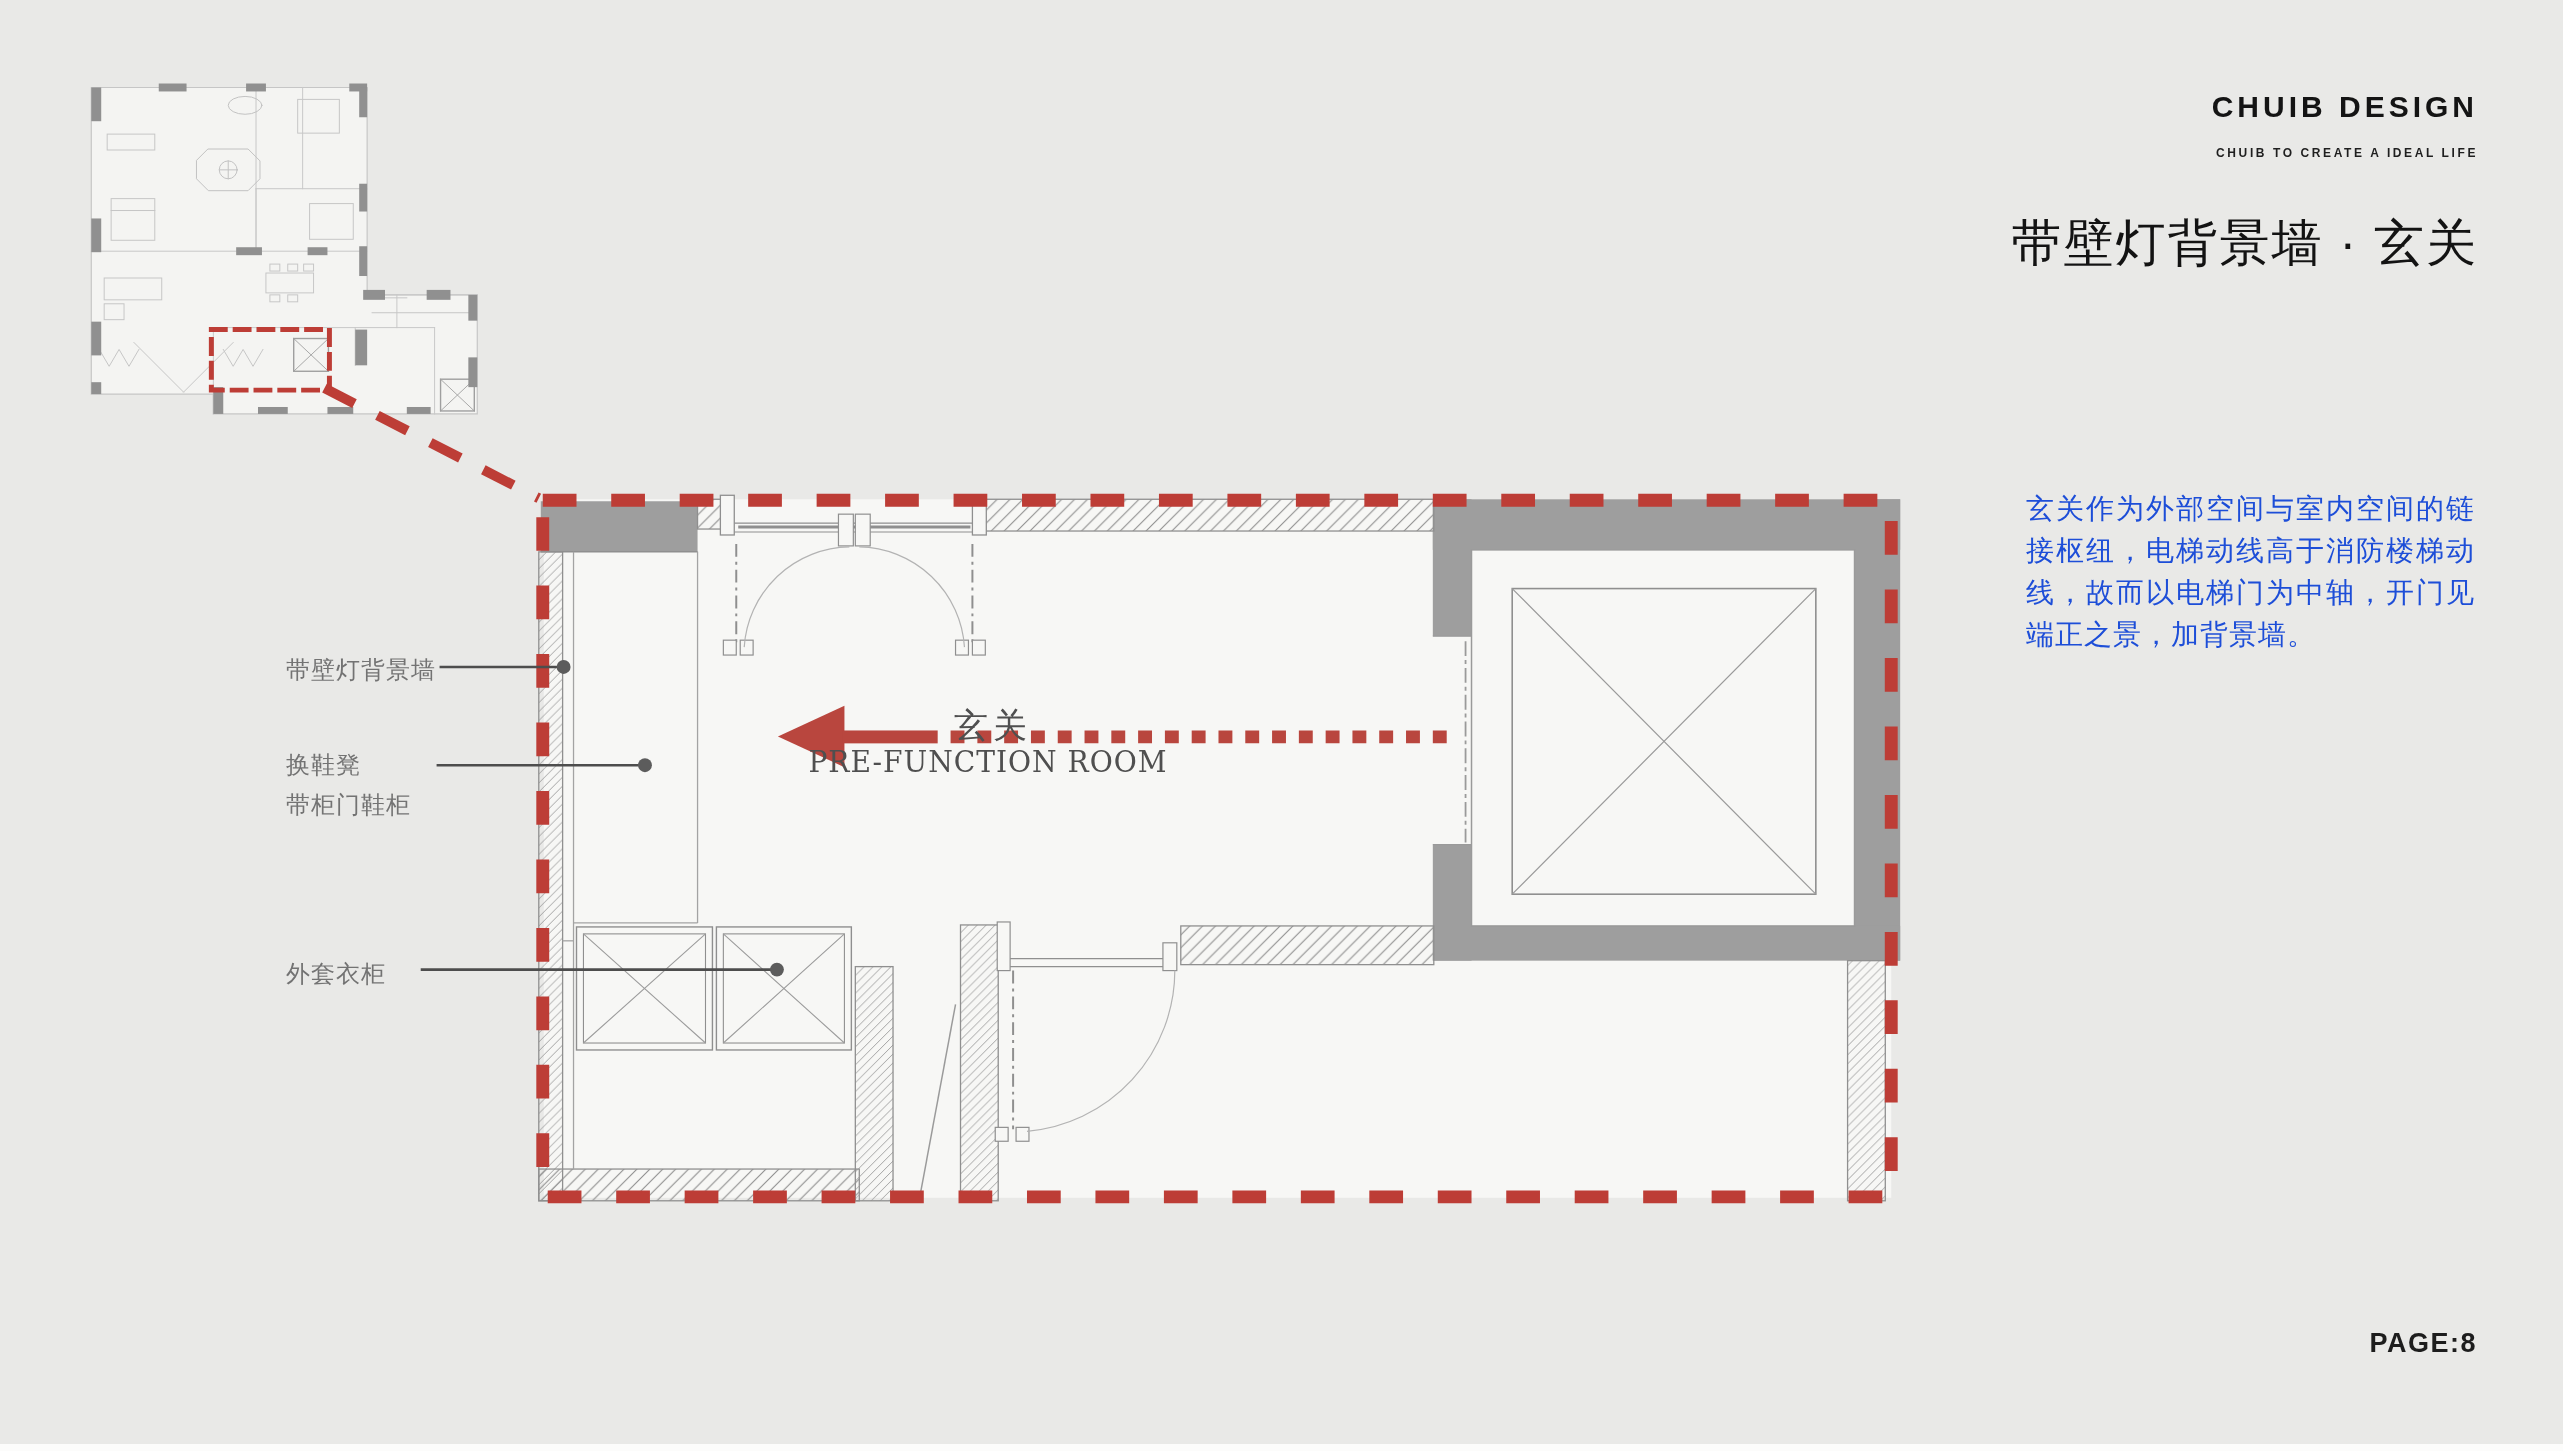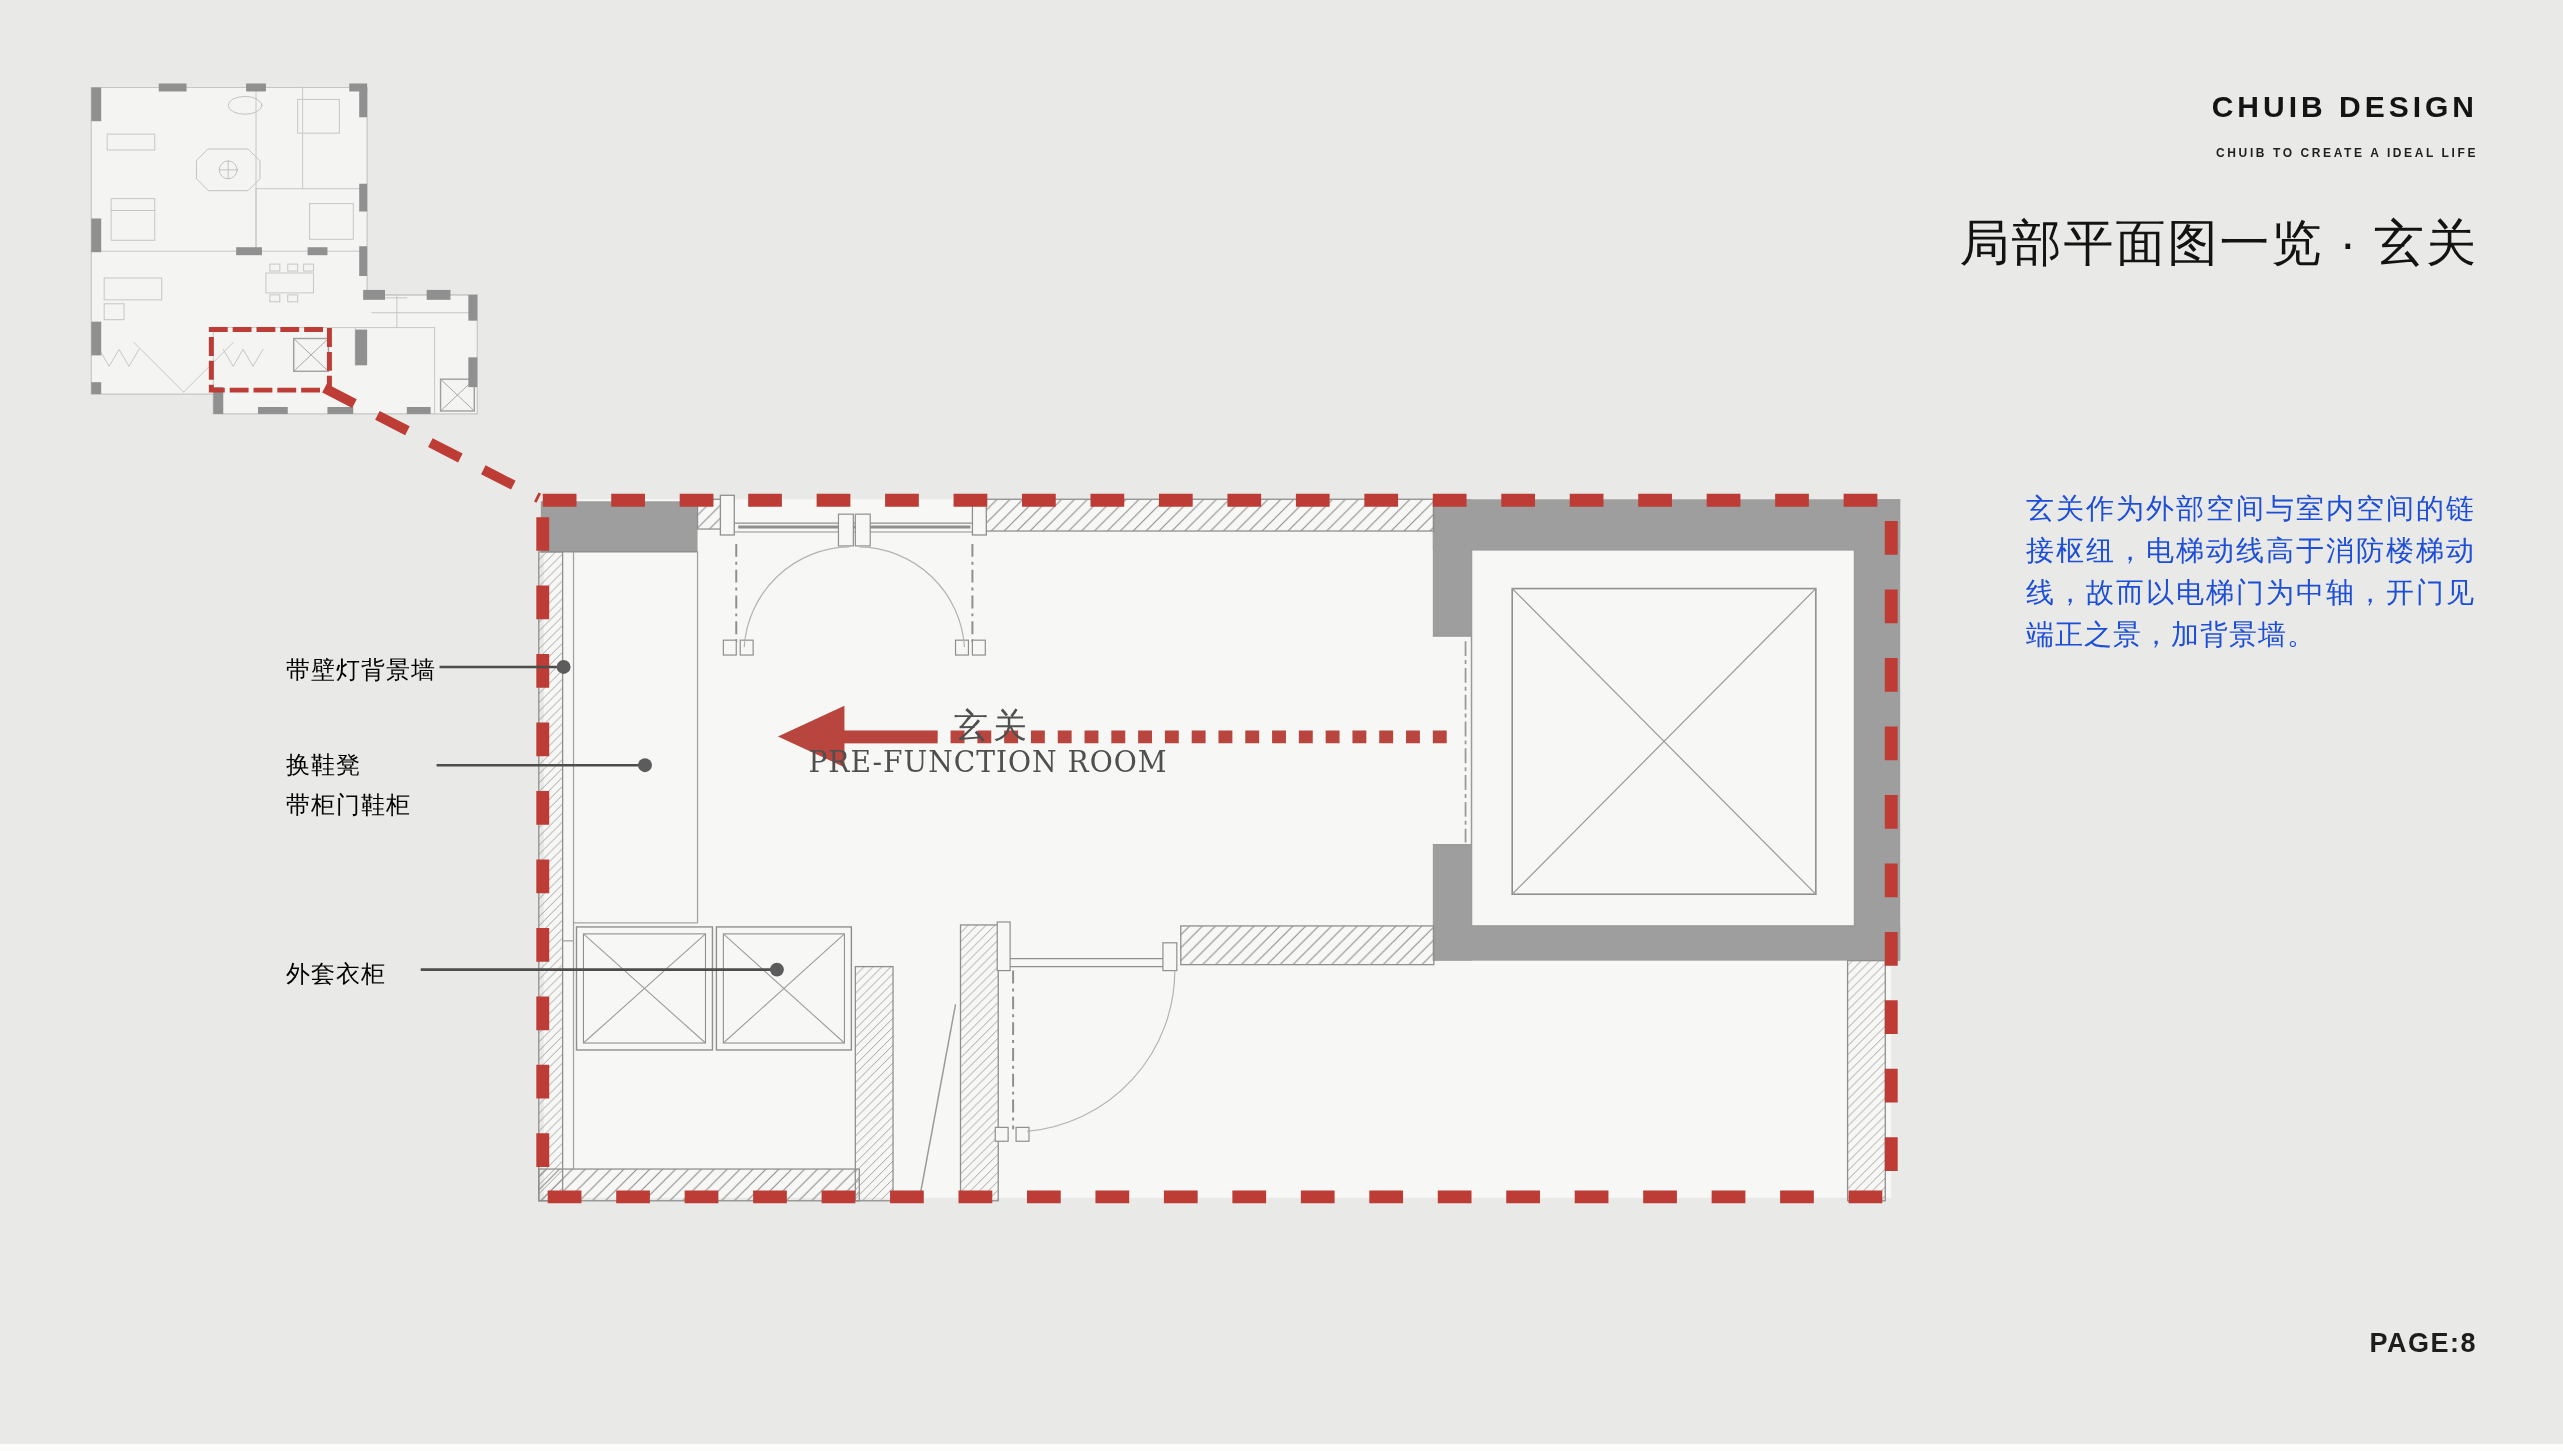--- a/index.html
+++ b/index.html
@@ -29,21 +29,21 @@
   .description{
     left:2026px;top:488px;width:449px;color:#1d4ed8;
     font-size:28px;line-height:42px;letter-spacing:1px;
     text-align:justify;
   }
   .description p{margin:0;}
   .description p + p{margin-top:34px;}
 
   
   .anno{
-    color:#000000;font-size:24px;line-height:40px;letter-spacing:1px;white-space:pre-line;
+    color:#737373;font-size:24px;line-height:40px;letter-spacing:1px;white-space:pre-line;
   }
   #anno-1{left:286px;top:650px;}
   #anno-2{left:286px;top:745px;}
   #anno-3{left:286px;top:954px;}
 
   
   .room-label-cn{
     left:993px;top:703px;transform:translateX(-50%);
     font-family:"DejaVu Serif", serif;font-size:34px;letter-spacing:5px;color:#4f4f4f;white-space:nowrap;text-align:center;
   }
@@ -244,21 +244,21 @@
     <line x1="424" y1="977" x2="783" y2="977"></line>
       <circle cx="783" cy="977" r="7" fill="#5c5c5c" stroke="none"></circle>
   </g>
 </svg>
 
 <div class="abs brand">
   <div class="logo">CHUIB DESIGN</div>
   <div class="tagline">CHUIB TO CREATE A IDEAL LIFE</div>
 </div>
 
-<div class="abs page-title">局部平面图一览 · 玄关</div>
+<div class="abs page-title">带壁灯背景墙 · 玄关</div>
 
 <div class="abs anno" id="anno-1">带壁灯背景墙</div>
 <div class="abs anno" id="anno-2">换鞋凳
 带柜门鞋柜</div>
 <div class="abs anno" id="anno-3">外套衣柜</div>
 
 <div class="abs room-label-cn">玄关</div>
 <div class="abs room-label-en">PRE-FUNCTION ROOM</div>
 
 <div class="abs description">

